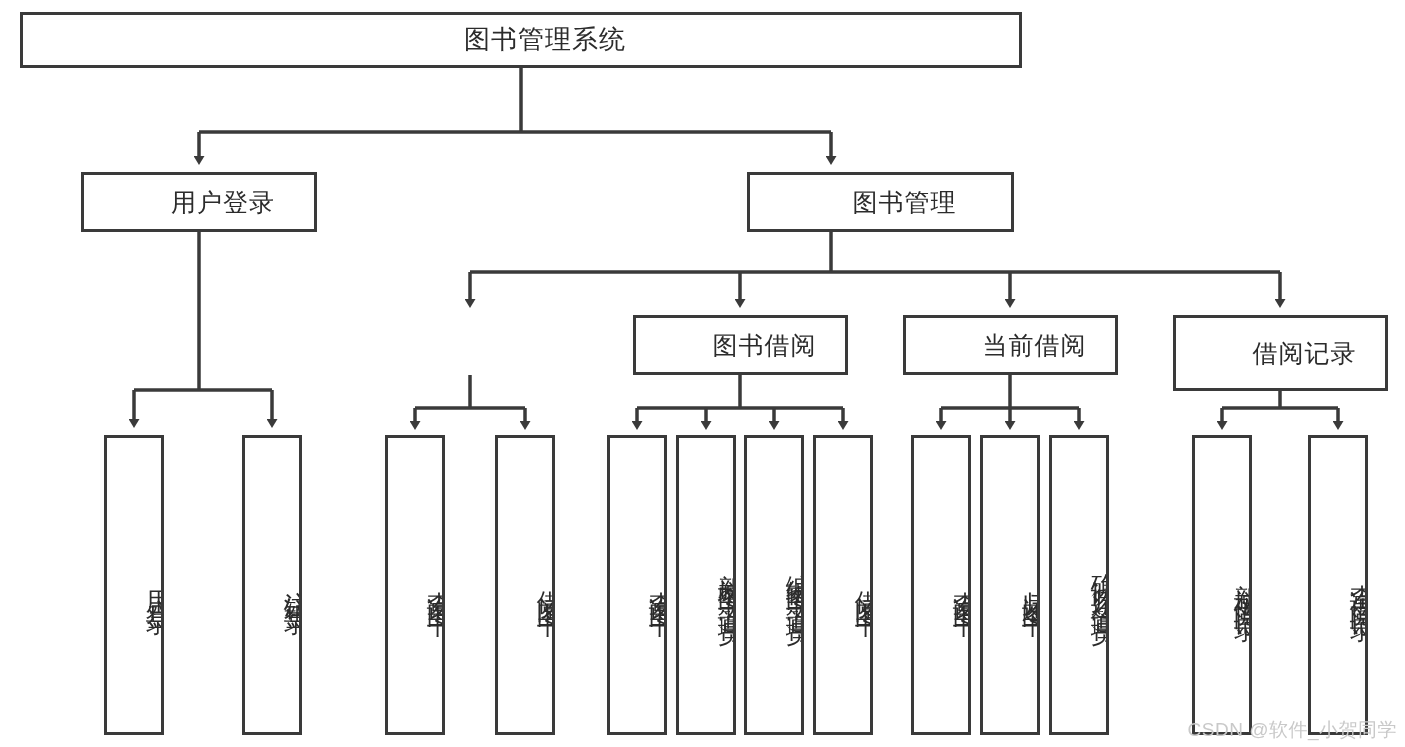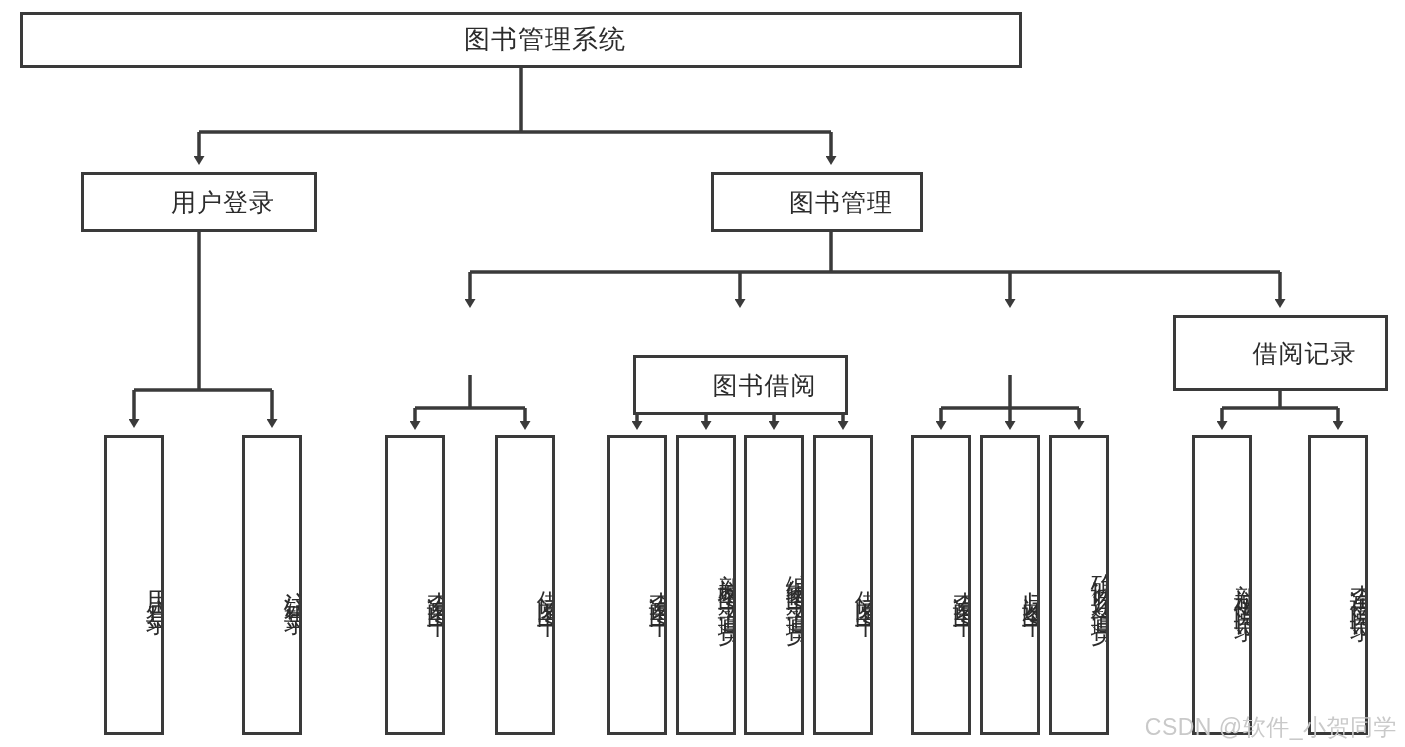--- a/index.html
+++ b/index.html
@@ -54,21 +54,21 @@
     padding-bottom: 6px;
     align-items: center;
     justify-content: center;
     text-align: center;
     overflow: hidden;
   }
   .watermark {
     position: absolute;
     right: 8px;
     bottom: 4px;
-    font-size: 23px;
+    font-size: 19px;
     color: #c9c9c9;
     white-space: nowrap;
     letter-spacing: 0.5px;
   }
 </style>
 </head>
 <body>
 
 <div id="canvas">
 
@@ -118,23 +118,24 @@
       <path d="M1280,375 L1280,408"></path>
       <path d="M1222,408 L1338,408"></path>
       <path d="M1222,408 L1222,422" marker-end="url(#arrow)"></path>
       <path d="M1338,408 L1338,422" marker-end="url(#arrow)"></path>
     </g>
   </svg>
 
   <div class="node node-h node-root" style="left:20px; top:12px; width:1002px; height:56px;">图书管理系统</div>
 
   <div class="node node-h" style="left:81px; top:172px; width:236px; height:60px;">用户登录</div>
-  <div class="node node-h" style="left:711px; top:172px; width:212px; height:60px;">图书管理</div>
+  <div class="node node-h" style="left:747px; top:172px; width:267px; height:60px;">图书管理</div>
 
-  <div class="node node-h" style="left:633px; top:315px; width:215px; height:60px;margin-top:40px;">图书借阅</div>
+  <div class="node node-h" style="left:633px; top:315px; width:215px; height:60px;">图书借阅</div>
+  <div class="node node-h" style="left:903px; top:315px; width:215px; height:60px;">当前借阅</div>
   <div class="node node-h" style="left:1173px; top:315px; width:215px; height:76px;">借阅记录</div>
 
   <div class="node node-v" style="left:104px; top:435px; width:60px; height:300px;">用户登录</div>
   <div class="node node-v" style="left:242px; top:435px; width:60px; height:300px;">注销登录</div>
 
   <div class="node node-v" style="left:385px; top:435px; width:60px; height:300px;">查询图书</div>
   <div class="node node-v" style="left:495px; top:435px; width:60px; height:300px;">借阅图书</div>
 
   <div class="node node-v" style="left:607px; top:435px; width:60px; height:300px;">查询图书</div>
   <div class="node node-v" style="left:676px; top:435px; width:60px; height:300px;">新增图书（管理员）</div>

